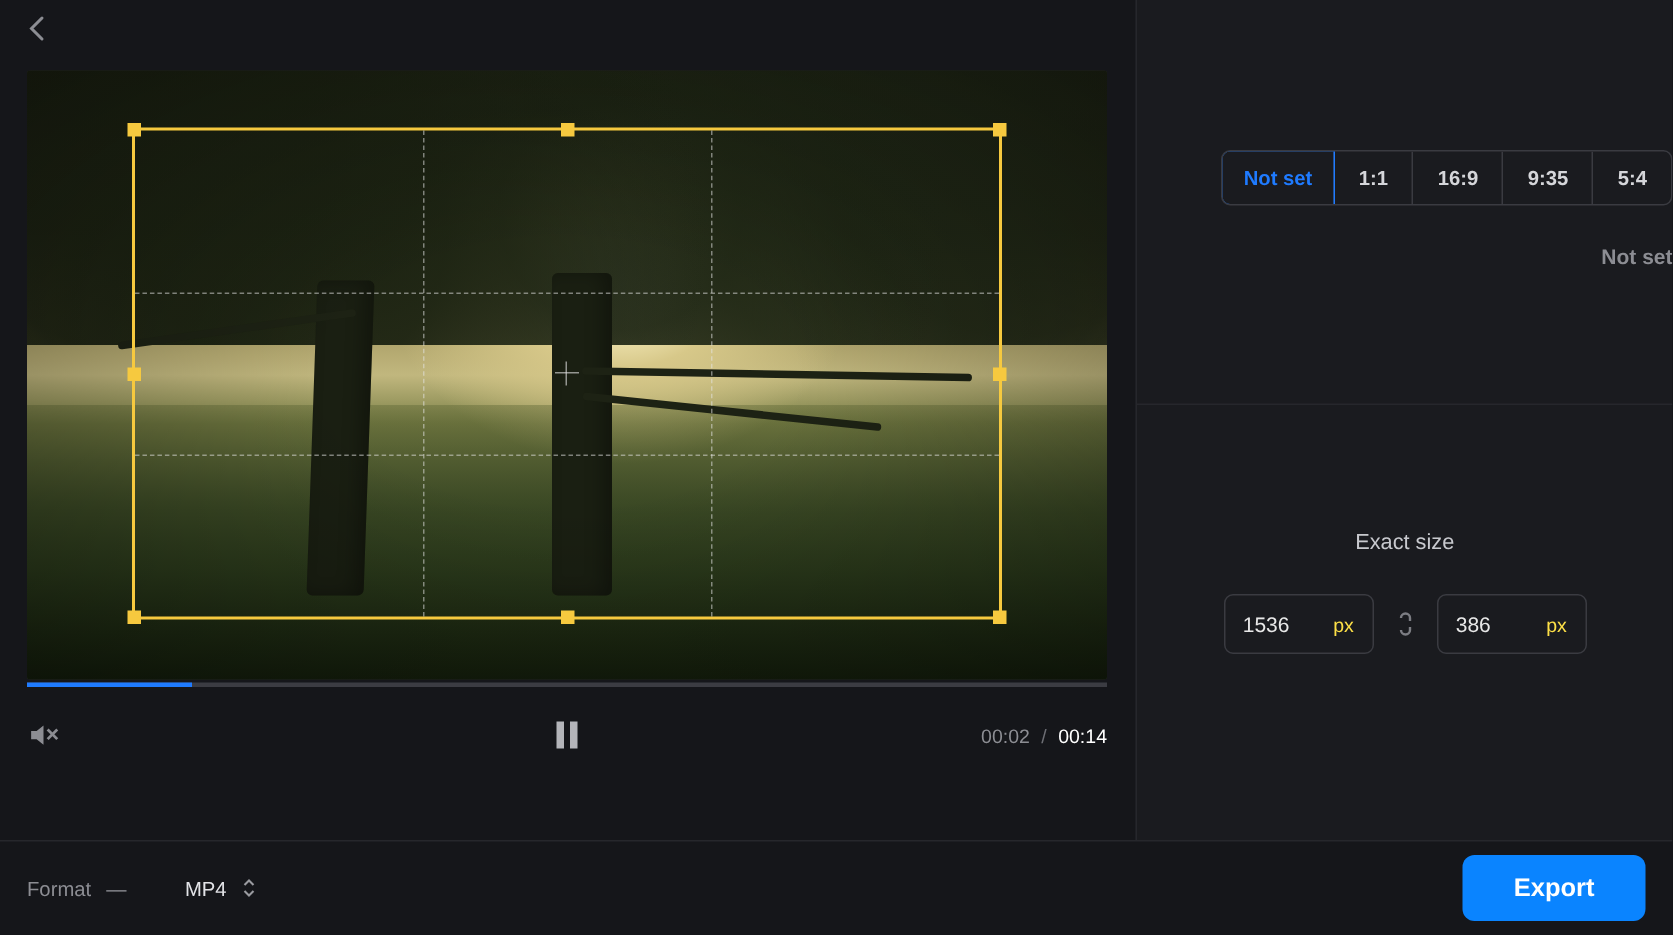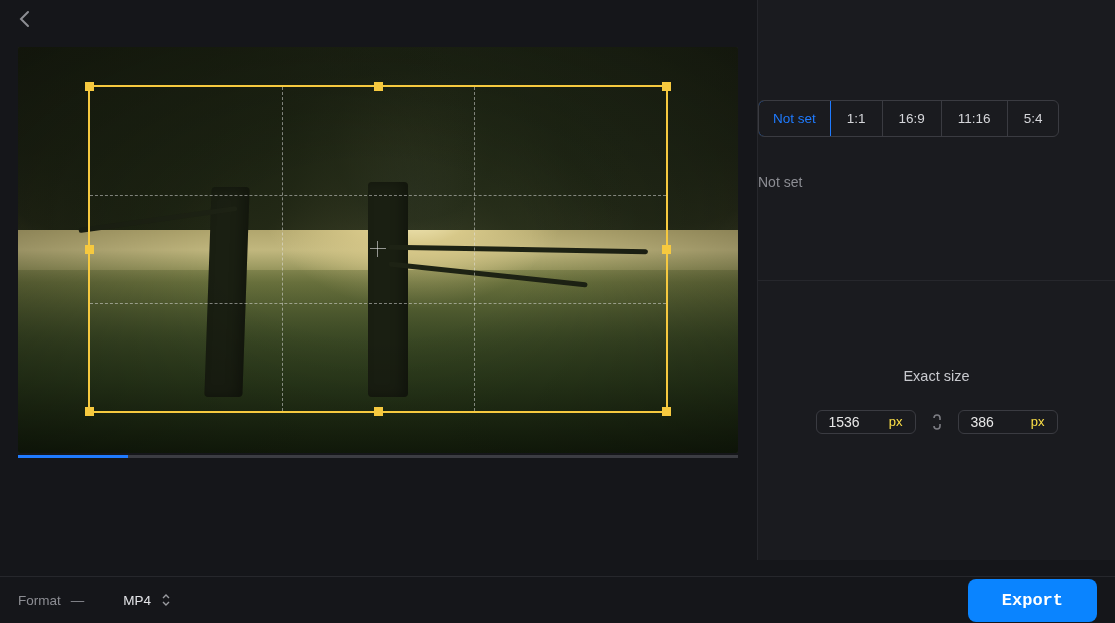--- a/index.html
+++ b/index.html
@@ -15,21 +15,21 @@
     position: absolute; left: 0; top: 0; width: 757px; height: 560px;
     background: #15161a;
   }
   .sidebar {
     position: absolute; right: 0; top: 0; width: 358px; height: 560px;
     background: #1a1b1f;
     border-left: 1px solid #26272c;
     display: flex; flex-direction: column;
   }
   .bottombar {
-    position: absolute; left: 0; bottom: 0; width: 1115px; height: 47px;
+    position: absolute; left: 0; bottom: 0; width: 1115px; height: 63px;
     background: #15161a;
     border-top: 1px solid #26272c;
     display: flex; align-items: center; justify-content: space-between;
     padding: 0 18px;
   }
 
   .back {
     position: absolute; left: 18px; top: 10px;
     color: #8c8d93; cursor: pointer; font-size: 20px;
   }
@@ -105,52 +105,52 @@
   .mute { color:#8c8d93; cursor:pointer; }
   .play { position:absolute; left:50%; transform:translateX(-50%); color:#b4b5ba; cursor:pointer;}
   .time { position:absolute; right:0; font-size:13px; color:#b4b5ba;}
   .time .cur{color:#8c8d93}
   .time .sep{color:#6d6e74; margin:0 4px;}
   .time .dur{color:#fff; font-weight:500;}
 
   .sidebar-top {
     border-bottom: 1px solid #26272c;
     padding: 100px 0 90px 0;
-    display:flex; flex-direction:column; align-items:flex-start; gap:37px;
+    display:flex; flex-direction:column; align-items:flex-end; gap:26px;font-weight:bold;
   }
   .ratio-group {
     display:flex; border:1px solid #3a3b41; border-radius:6px; overflow:hidden;
   }
   .ratio-btn {
     padding: 10px 16px; font-size:13.5px; color:#d5d6da; cursor:pointer;
     border-left:1px solid #3a3b41; background:transparent;
   }
   .ratio-btn:first-child{border-left:none;}
   .ratio-btn.active { color:#1f7bff; border:1px solid #1f7bff; border-radius:6px 0 0 6px; margin:-1px; z-index:1; padding:10px 14px;}
   .ratio-caption { color:#8c8d93; font-size:14px; }
 
   .sidebar-bottom {
     flex:1; display:flex; flex-direction:column; align-items:center; justify-content:center; gap:26px;
     padding-bottom:40px;
   }
   .exact-label { color:#c8c9ce; font-size:14.5px;}
   .size-row { display:flex; align-items:center; gap:14px;}
   .size-input {
-    width:100px; height:24px; border:1px solid #3a3b41; border-radius:6px;
+    width:100px; height:40px; border:1px solid #3a3b41; border-radius:6px;
     background:transparent; display:flex; align-items:center; justify-content:space-between;
     padding:0 12px; color:#e8e8e8; font-size:14px;
   }
   .size-input .unit{color:#fde047; font-size:13px;}
   .link-icon{ color:#7c7d83; }
 
   .format { display:flex; align-items:center; gap:10px; color:#8c8d93; font-size:13.5px;}
   .format .val{ color:#e2e3e7;margin-left:29px; }
   .export-btn {
     background:#0a84ff; color:#fff; border:none; border-radius:8px;
-    padding: 12px 34px; font-size:17px; font-weight:600; cursor:pointer;font-family:Liberation Mono, monospace;
+    padding: 12px 34px; font-size:17px; font-weight:600; cursor:pointer;
   }
 
   svg{display:block}
 </style>
 </head>
 <body>
 
 <div class="main">
 
   <div class="back">
@@ -182,29 +182,49 @@
       <div class="handle h-bl"></div>
       <div class="handle h-bm"></div>
       <div class="handle h-br"></div>
     </div>
   </div>
 
   <div class="progress">
     <div class="progress-fill" style="width: 15.3%;"></div>
   </div>
 
+  <div class="controls">
+    <div class="mute">
+      <svg width="22" height="22" viewBox="0 0 24 24">
+        <path d="M3 9v6h4l5 4V5L7 9H3z" fill="currentColor"></path>
+        <line x1="15" y1="8" x2="22" y2="15" stroke="currentColor" stroke-width="2"></line>
+        <line x1="22" y1="8" x2="15" y2="15" stroke="currentColor" stroke-width="2"></line>
+      </svg>
+    </div>
+    <div class="play">
+      <svg width="18" height="20" viewBox="0 0 18 20">
+        <rect x="2" y="1" width="5" height="18" fill="currentColor"></rect>
+        <rect x="11" y="1" width="5" height="18" fill="currentColor"></rect>
+      </svg>
+    </div>
+    <div class="time">
+      <span class="cur">00:02</span>
+      <span class="sep">/</span>
+      <span class="dur">00:14</span>
+    </div>
+  </div>
 </div>
 
 <div class="sidebar">
   <div class="sidebar-top">
     <div class="ratio-group">
       <div class="ratio-btn active">Not set</div>
       <div class="ratio-btn">1:1</div>
       <div class="ratio-btn">16:9</div>
-      <div class="ratio-btn">11:16</div>
+      <div class="ratio-btn">9:35</div>
       <div class="ratio-btn">5:4</div>
     </div>
     <div class="ratio-caption">Not set</div>
   </div>
   <div class="sidebar-bottom">
     <div class="exact-label">Exact size</div>
     <div class="size-row">
       <div class="size-input">
         <span>1536</span>
         <span class="unit">px</span>

